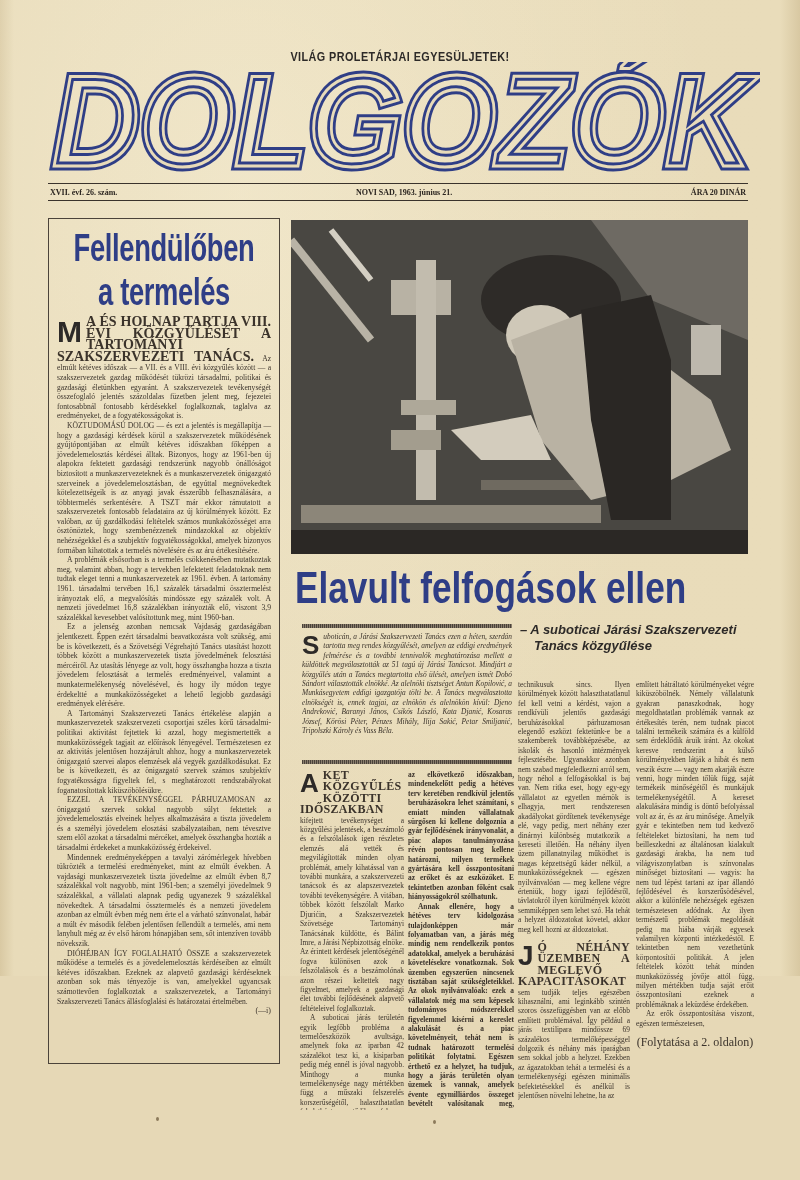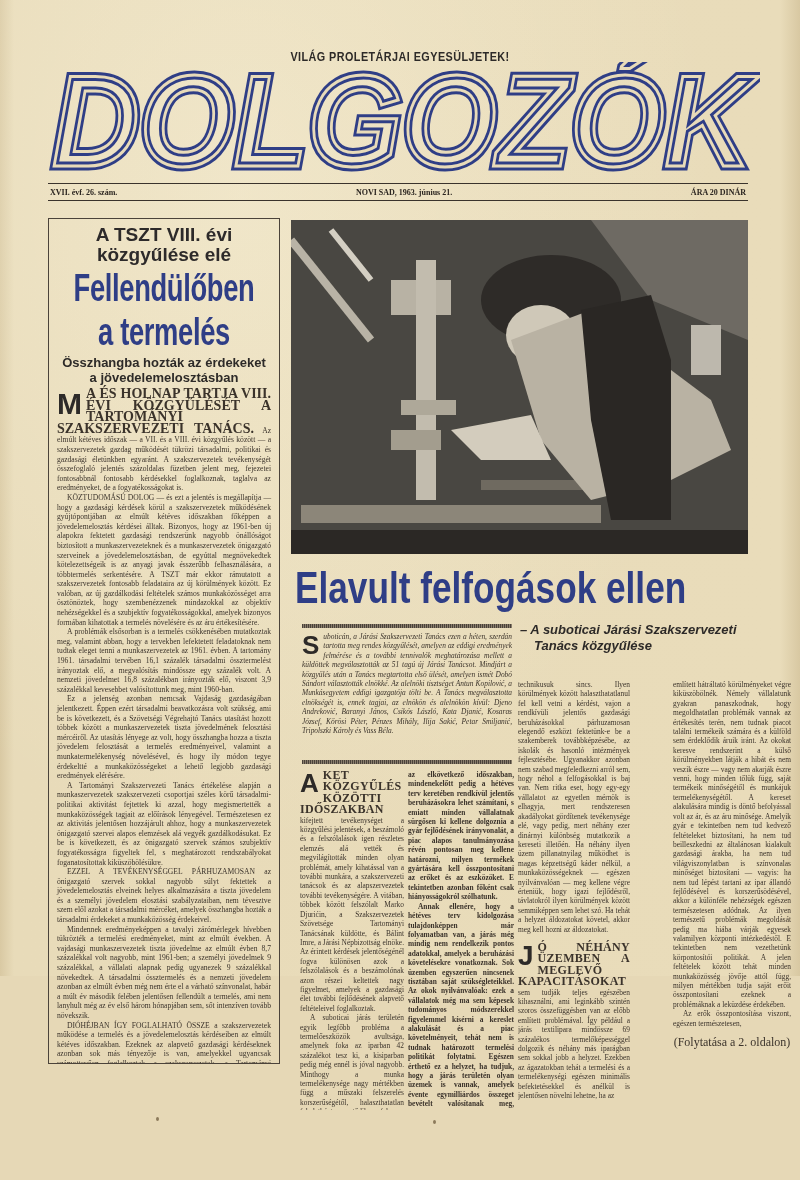--- a/index.html
+++ b/index.html
@@ -115,24 +115,22 @@
     </svg>
   </div>
 
   <div class="meta-row">
     <span>XVII. évf. 26. szám.</span>
     <span>NOVI SAD, 1963. június 21.</span>
     <span>ÁRA 20 DINÁR</span>
   </div>
 
   <div class="left-box">
-    <div class="kicker">A TSZT VIII. évi közgyűlése elé</div>
     <div class="big-head">Fellendülőben</div>
     <div class="big-head">a termelés</div>
-    <div class="subhead">Összhangba hozták az érdekeket a jövedelemelosztásban</div>
     <div class="body-text" style="margin-top:4px;">
       <span class="dropcap">M</span>
       <span class="lead">A ÉS HOLNAP TARTJA VIII. ÉVI KÖZGYŰLÉSÉT A TARTOMÁNYI SZAKSZERVEZETI TANÁCS.</span>
       <span>Az elmúlt kétéves időszak — a VII. és a VIII. évi közgyűlés között — a szakszervezetek gazdag működését tükrözi társadalmi, politikai és gazdasági életünkben egyaránt. A szakszervezetek tevékenységét összefoglaló jelentés százoldalas füzetben jelent meg, fejezetei fontosabbnál fontosabb kérdésekkel foglalkoznak, taglalva az eredményeket, de a fogyatékosságokat is.</span>
       <p>KÖZTUDOMÁSÚ DOLOG — és ezt a jelentés is megállapítja — hogy a gazdasági kérdések körül a szakszervezetek működésének gyújtópontjában az elmúlt kétéves időszakban főképpen a jövedelemelosztás kérdései álltak. Bizonyos, hogy az 1961-ben új alapokra fektetett gazdasági rendszerünk nagyobb önállóságot biztosított a munkaszervezeteknek és a munkaszervezetek önigazgató szerveinek a jövedelemelosztásban, de egyúttal megnövekedtek kötelezettségeik is az anyagi javak ésszerűbb felhasználására, a többtermelés serkentésére. A TSZT már ekkor rámutatott a szakszervezetek fontosabb feladataira az új körülmények között. Ez valóban, az új gazdálkodási feltételek számos munkaközösséget arra ösztönöztek, hogy szembenézzenek mindazokkal az objektív nehézségekkel és a szubjektív fogyatékosságokkal, amelyek bizonyos formában kihatottak a termelés növelésére és az áru értékesítésére.</p>
       <p>A problémák elsősorban is a termelés csökkenésében mutatkoztak meg, valamint abban, hogy a tervekben lefektetett feladatoknak nem tudtak eleget tenni a munkaszervezetek az 1961. évben. A tartomány 1961. társadalmi tervében 16,1 százalék társadalmi össztermelést irányoztak elő, a megvalósítás mindössze egy százalék volt. A nemzeti jövedelmet 16,8 százalékban irányozták elő, viszont 3,9 százalékkal kevesebbet valósítottunk meg, mint 1960-ban.</p>
       <p>Ez a jelenség azonban nemcsak Vajdaság gazdaságában jelentkezett. Éppen ezért társadalmi beavatkozásra volt szükség, ami be is következett, és a Szövetségi Végrehajtó Tanács utasítást hozott többek között a munkaszervezetek tiszta jövedelmének felosztási mércéiről. Az utasítás lényege az volt, hogy összhangba hozza a tiszta jövedelem felosztását a termelés eredményeivel, valamint a munkatermelékenység növelésével, és hogy ily módon tegye érdekeltté a munkaközösségeket a lehető legjobb gazdasági eredmények elérésére.</p>
       <p>A Tartományi Szakszervezeti Tanács értékelése alapján a munkaszervezetek szakszervezeti csoportjai széles körű társadalmi-politikai aktivitást fejtettek ki azzal, hogy megismertették a munkaközösségek tagjait az előírások lényegével. Természetesen ez az aktivitás jelentősen hozzájárult ahhoz, hogy a munkaszervezetek önigazgató szervei alapos elemzések alá vegyék gazdálkodásukat. Ez be is következett, és az önigazgató szervek számos szubjektív fogyatékosságra figyeltek fel, s meghatározott rendszabályokat foganatosítottak kiküszöbölésükre.</p>
       <p>EZZEL A TEVÉKENYSÉGGEL PÁRHUZAMOSAN az önigazgató szervek sokkal nagyobb súlyt fektettek a jövedelemelosztás elveinek helyes alkalmazására a tiszta jövedelem és a személyi jövedelem elosztási szabályzataiban, nem tévesztve szem elől azokat a társadalmi mércéket, amelyek összhangba hozták a társadalmi érdekeket a munkaközösség érdekeivel.</p>
       <p>Mindennek eredményeképpen a tavalyi zárómérlegek hívebben tükrözték a termelési eredményeket, mint az elmúlt években. A vajdasági munkaszervezetek tiszta jövedelme az elmúlt évben 8,7 százalékkal volt nagyobb, mint 1961-ben; a személyi jövedelmek 9 százalékkal, a vállalati alapnak pedig ugyanezek 9 százalékkal növekedtek. A társadalmi össztermelés és a nemzeti jövedelem azonban az elmúlt évben még nem érte el a várható színvonalat, habár a múlt év második felében jelentősen fellendült a termelés, ami nem lanyhult még az év első három hónapjában sem, sőt intenzíven tovább növekszik.</p>
@@ -201,21 +199,21 @@
     <div class="body-text">
       <span>technikusuk sincs. Ilyen körülmények között halaszthatatlanul fel kell vetni a kérdést, vajon a rendkívüli jelentős gazdasági beruházásokkal párhuzamosan elegendő eszközt fektetünk-e be a szakemberek továbbképzésébe, az iskolák és hasonló intézmények fejlesztésébe. Ugyanakkor azonban nem szabad megfeledkezni arról sem, hogy néhol a felfogásokkal is baj van. Nem ritka eset, hogy egy-egy vállalatot az egyetlen mérnök is elhagyja, mert rendszeresen akadályokat gördítenek tevékenysége elé, vagy pedig, mert néhány ezer dinárnyi különbség mutatkozik a kereseti illetőén. Ha néhány ilyen üzem pillanatnyilag működhet is magas képzettségű káder nélkül, a munkaközösségeknek — egészen nyilvánvalóan — meg kellene végre érteniük, hogy igazi fejlődésről, távlatokról ilyen körülmények között semmiképpen sem lehet szó. Ha tehát a helyzet áldozatokat követel, akkor meg kell hozni az áldozatokat.</span>
       <div style="margin-top:8px;">
         <span class="dropcap" style="font-size:28px;line-height:24px;">J</span>
         <span class="sub-inline">Ó NÉHÁNY ÜZEMBEN A MEGLEVŐ KAPACITÁSOKAT</span>
       </div>
       <span>sem tudják teljes egészében kihasználni, ami leginkább szintén szoros összefüggésben van az előbb említett problémával. Így például a járás textilipara mindössze 69 százalékos termelőképességgel dolgozik és néhány más iparágban sem sokkal jobb a helyzet. Ezekben az ágazatokban tehát a termelési és a termelékenységi egészen minimális befektetésekkel és anélkül is jelentősen növelni lehetne, ha az</span>
     </div>
   </div>
 
-  <div class="col" style="left:636px; top:680px; width:118px; height:430px;margin-left:37px;">
+  <div class="col" style="left:636px; top:680px; width:118px; height:430px;">
     <div class="body-text">
       <span>említett hátráltató körülményeket végre kiküszöbölnék. Némely vállalatunk gyakran panaszkodnak, hogy megoldhatatlan problémák vannak az értékesítés terén, nem tudnak piacot találni termékeik számára és a külföld sem érdeklődik áruik iránt. Az okokat keresve rendszerint a külső körülményekben látják a hibát és nem veszik észre — vagy nem akarják észre venni, hogy minden tőlük függ, saját termékeik minőségétől és munkájuk termelékenységétől. A kereset alakulására mindig is döntő befolyással volt az ár, és az áru minősége. Amelyik gyár e tekintetben nem tud kedvező feltételeket biztosítani, ha nem tud beilleszkedni az általánosan kialakult gazdasági árakba, ha nem tud világviszonylatban is színvonalas minőséget biztosítani — vagyis: ha nem tud lépést tartani az ipar állandó fejlődésével és korszerűsödésével, akkor a különféle nehézségek egészen természetesen adódnak. Az ilyen természetű problémák megoldását pedig ma hiába várják egyesek valamilyen központi intézkedéstől. E tekintetben nem vezethetünk körpontosítói politikát. A jelen feltételek között tehát minden munkaközösség jövője attól függ, milyen mértékben tudja saját erőit összpontosítani ezeknek a problémáknak a leküzdése érdekében.</span>
       <p>Az erők összpontosítása viszont, egészen természetesen,</p>
       <div class="continued">(Folytatása a 2. oldalon)</div>
     </div>
   </div>
 
   <div class="dot" style="left:156px; top:1117px;"></div>
   <div class="dot" style="left:433px; top:1120px;"></div>
 </div>

